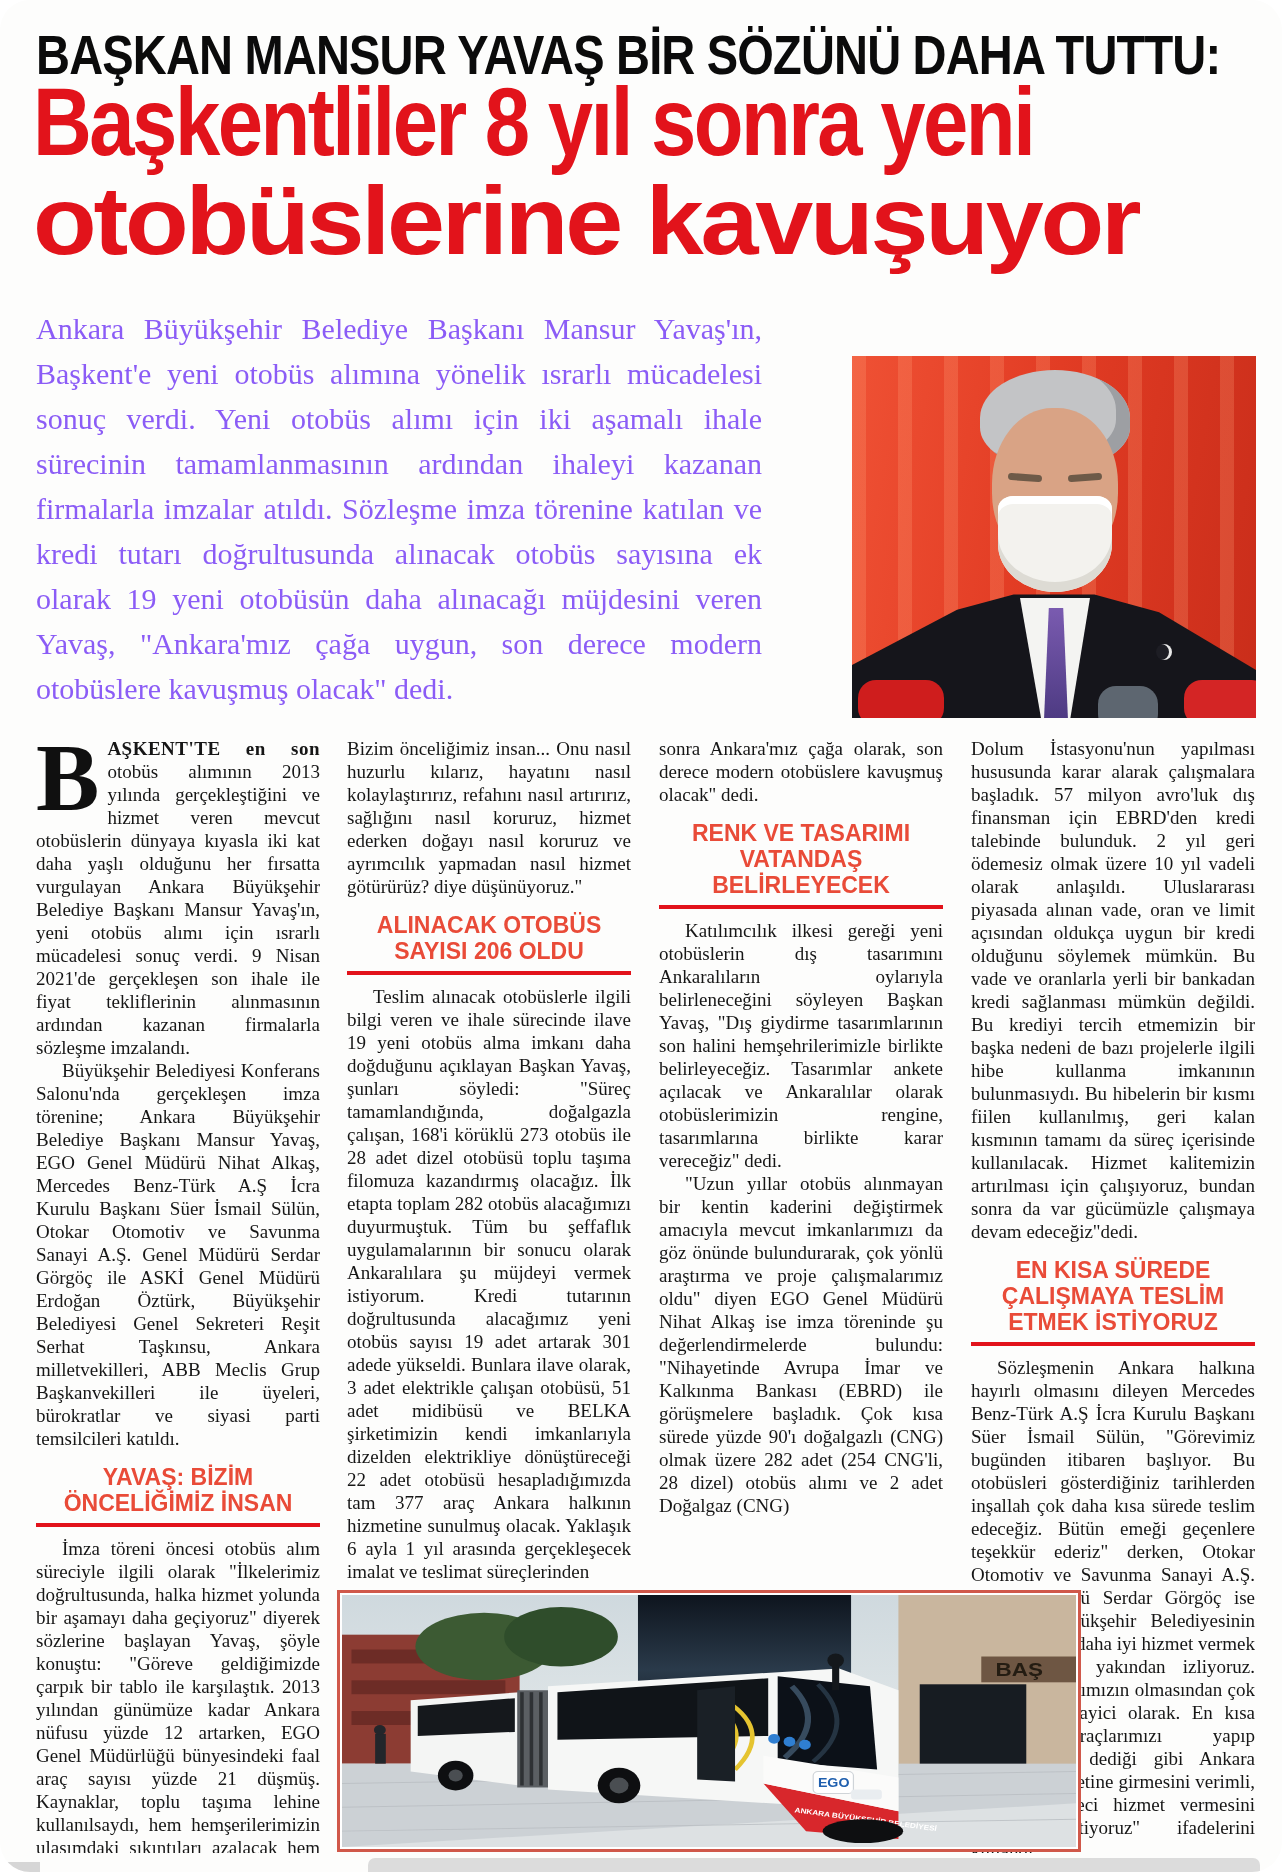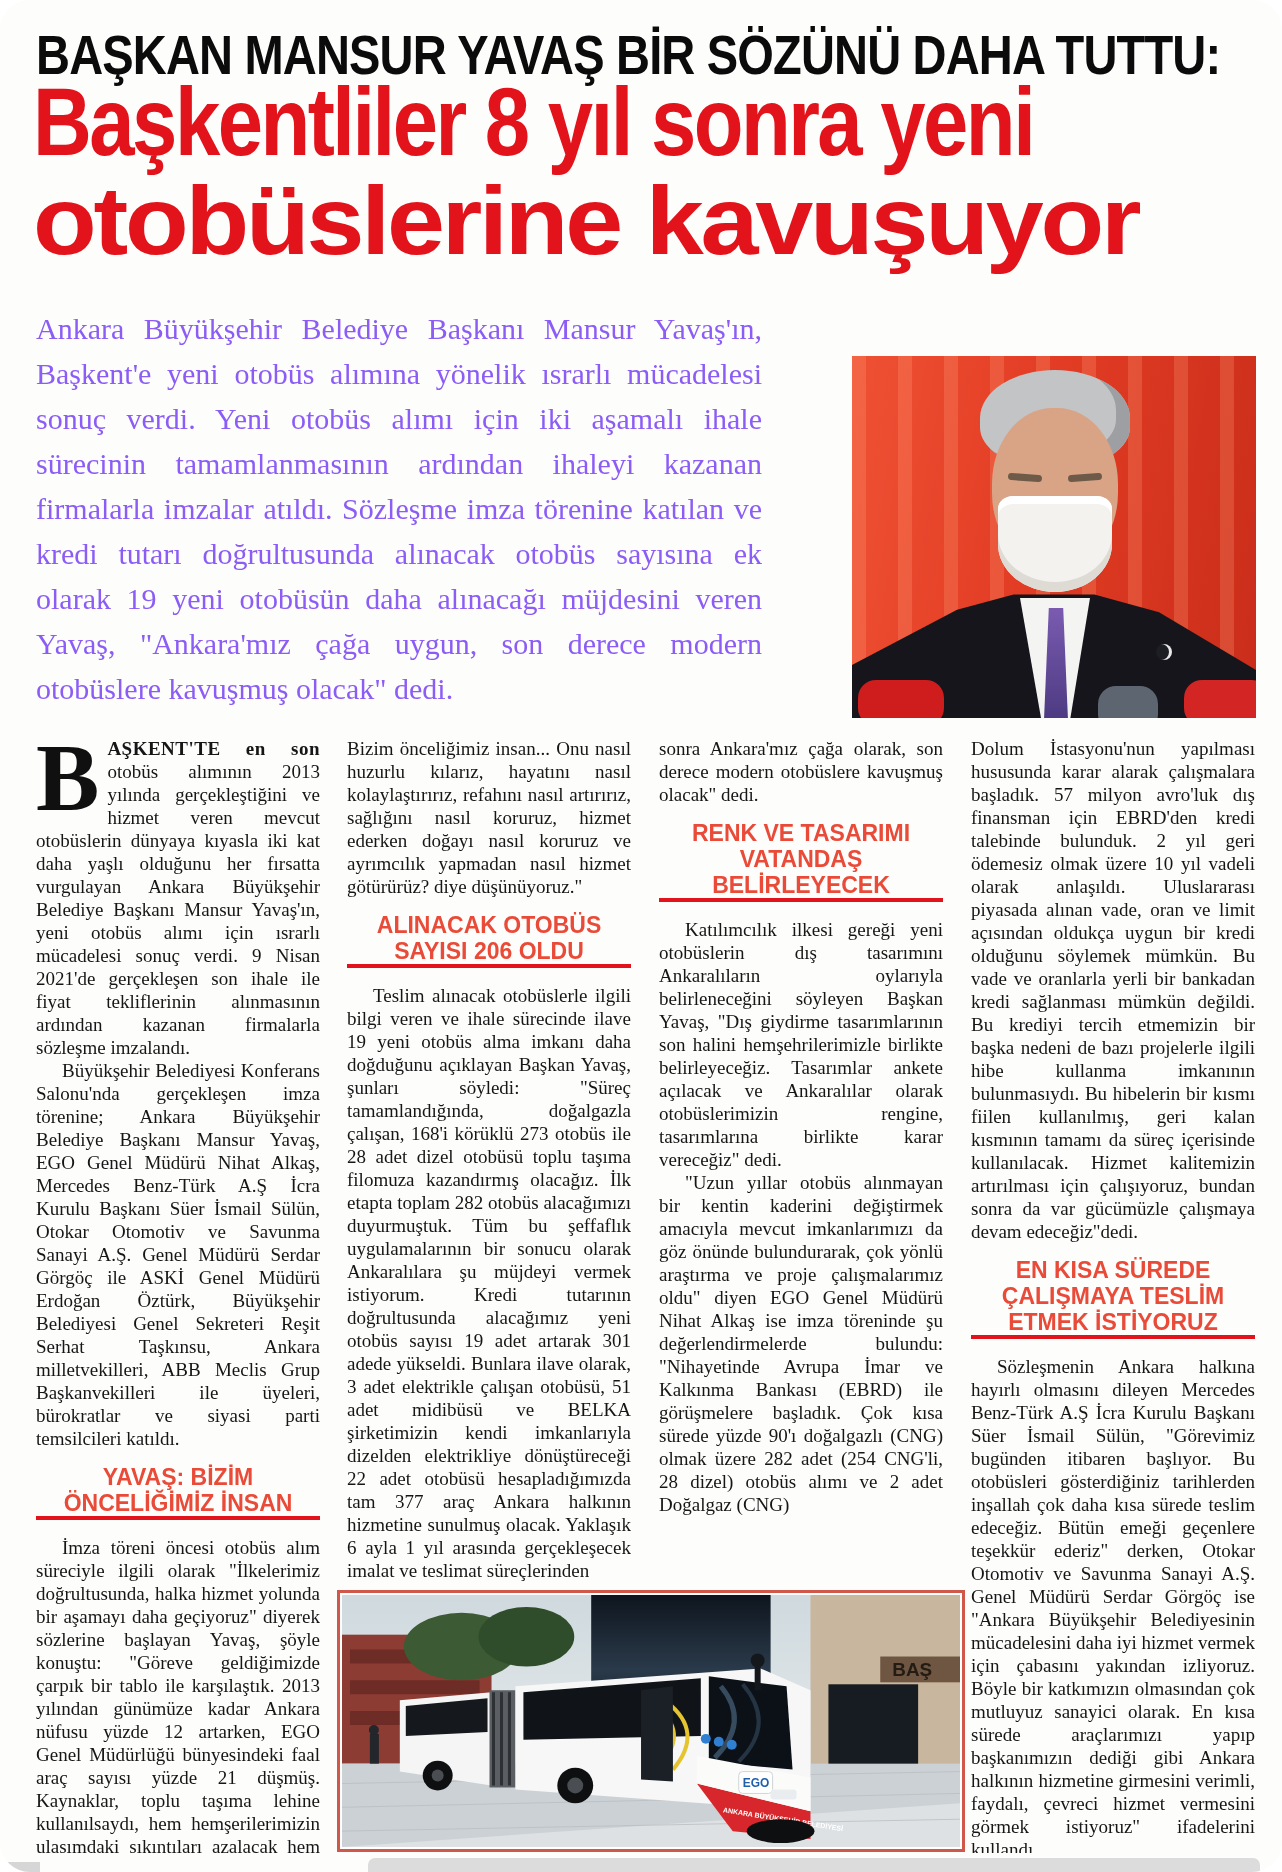--- a/index.html
+++ b/index.html
@@ -55,25 +55,25 @@
   .col0{left:36px;height:1116px;}
   .col1{left:347px;height:846px;}
   .col2{left:659px;height:846px;}
   .col3{left:971px;height:1116px;}
   .para{margin:0;}
   .para.ind{text-indent:26px;}
   .dropcap{float:left;font-size:95px;line-height:74px;padding:4px 8px 0 0;font-weight:bold;
            font-family:"Liberation Serif", serif;color:#101010;}
   .para b{letter-spacing:.5px;}
   .subhead{font-family:"Liberation Sans", sans-serif;font-weight:bold;font-size:23px;
-           line-height:26px;color:#e94b38;text-align:center;margin:14px 0 16px;
-           border-bottom:4px solid #e2131b;}
-
-  
-  .photo-bus{position:absolute;left:337px;top:1590px;width:628px;height:262px;
+           line-height:26px;color:#e94b38;text-align:center;margin:14px 0 10px;
+           padding-bottom:7px;border-bottom:4px solid #e2131b;}
+
+  
+  .photo-bus{position:absolute;left:337px;top:1590px;width:744px;height:262px;
              border:3px solid #d0584a;background:#fff;box-sizing:border-box;padding:2px;}
   .photo-bus svg{display:block;width:100%;height:100%;}
 
   .bottom-strip{position:absolute;left:368px;top:1858px;width:892px;height:14px;
                 background:#dcdcdc;border-radius:7px 7px 0 0;}
   .corner-strip{position:absolute;left:0;top:1862px;width:40px;height:10px;background:#d6d6d6;}
 </style>
 </head>
 <body>
 

